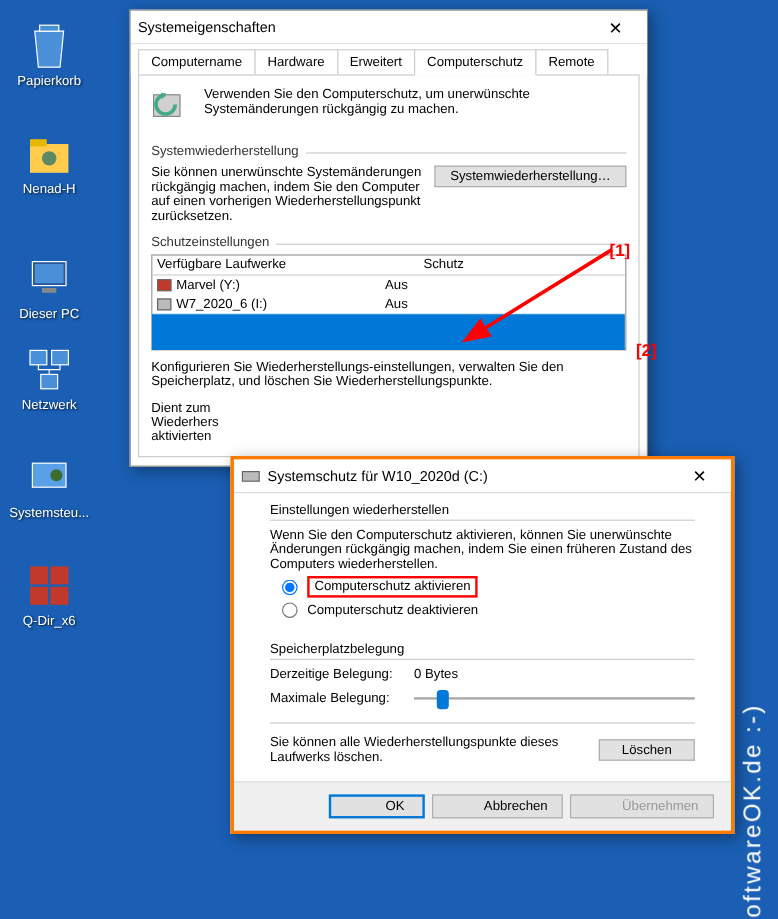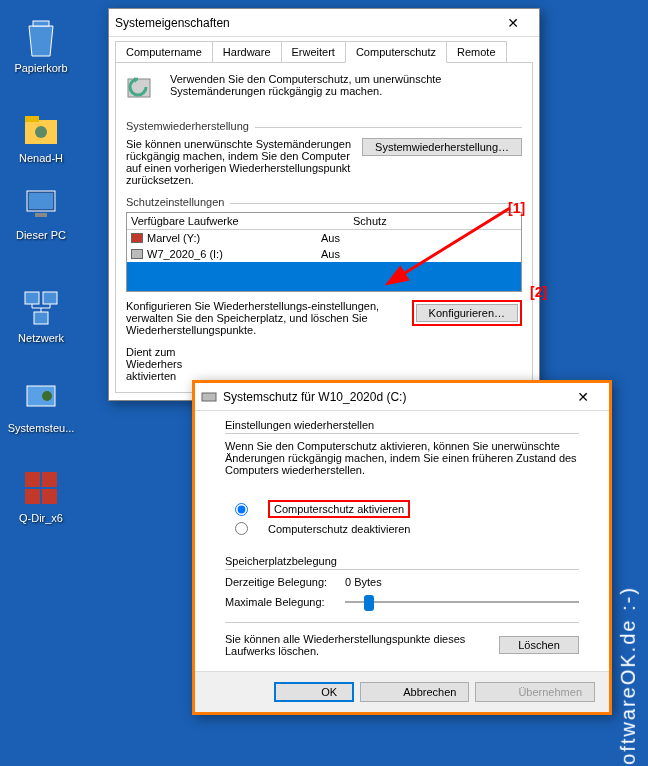--- a/index.html
+++ b/index.html
@@ -37,21 +37,21 @@
 .dicon { width: 12px; height: 10px; background: #bbb; border: 1px solid #666; }
 .drive-row.sel .dicon { background: #fff; border-color: #fff; }
 
 .config-box { border: 2px solid red; display: inline-block; padding: 2px; }
 .config-row { display: flex; justify-content: space-between; align-items: flex-start; gap: 10px; margin-top: 8px; }
 
 .annot { position: absolute; color: red; font-weight: bold; font-size: 14px; }
 
 .dlg2 { border: 3px solid #ff7a00; }
 .section { padding: 8px 30px; }
-.radio-line { display: flex; align-items: center; gap: 20px; margin: 4px 0 4px 10px; }
+.radio-line { display: flex; align-items: center; gap: 8px; margin: 4px 0 4px 10px; }
 .radio-hl { border: 2px solid red; padding: 1px 4px; }
 input[type=radio] { margin: 0; }
 
 .slider-row { display: flex; align-items: center; gap: 10px; margin: 4px 0; }
 .slider-row .slabel { width: 110px; }
 .slider { flex: 1; height: 20px; position: relative; }
 .slider .track { position: absolute; left: 0; right: 0; top: 9px; height: 2px; background: #aaa; }
 .slider .thumb { position: absolute; top: 3px; left: 8%; width: 10px; height: 16px; background: #0078d7; border-radius: 3px; }
 
 .btn-row { display: flex; justify-content: flex-end; gap: 6px; padding: 10px 14px; border-top: 1px solid #ddd; background: #f0f0f0; }
@@ -78,21 +78,21 @@
 <div class="desk-icon" style="top:108px;left:6px">
   <div class="ico">
       <svg width="36" height="36">
         <rect x="2" y="10" width="32" height="24" fill="#ffcc4d"></rect>
         <rect x="2" y="6" width="14" height="6" fill="#e6b800"></rect>
         <circle cx="18" cy="22" r="6" fill="#5d8a66"></circle>
       </svg>
     </div>
   <div class="lbl">Nenad-H</div>
 </div>
-<div class="desk-icon" style="top:185px;left:6px">
+<div class="desk-icon" style="top:212px;left:6px">
   <div class="ico">
       <svg width="36" height="36">
         <rect x="4" y="4" width="28" height="20" fill="#2b5797" stroke="#fff"></rect>
         <rect x="6" y="6" width="24" height="16" fill="#4a90d9"></rect>
         <rect x="12" y="26" width="12" height="4" fill="#888"></rect>
       </svg>
     </div>
   <div class="lbl">Dieser PC</div>
 </div>
 <div class="desk-icon" style="top:288px;left:6px">
@@ -178,23 +178,20 @@
         <div class="c1">
             <span class="dicon"></span>
             <span>W10_2020d (C:) (System)</span>
           </div>
         <div class="c2">Ein</div>
       </div>
     </div>
 
     <div class="config-row">
       <div style="flex:1;font-size:11px">Konfigurieren Sie Wiederherstellungs-einstellungen, verwalten Sie den Speicherplatz, und löschen Sie Wiederherstellungspunkte.</div>
-      <span class="config-box">
-        <button class="winbtn" style="min-width:100px">Konfigurieren…</button>
-      </span>
     </div>
 
     <div style="margin-top:10px;font-size:11px;white-space:pre-line">Dient zum
 Wiederhers
 aktivierten</div>
   </div>
 </div>
 
 <div class="annot" style="top:200px;left:508px">[1]</div>
 <div class="annot" style="top:284px;left:530px">[2]</div>
@@ -211,21 +208,21 @@
   <div class="titlebar">
     <span class="ti"><svg width="16" height="16">
           <rect x="1" y="4" width="14" height="8" fill="#bbb" stroke="#666"></rect>
         </svg></span>
     <span class="tt">Systemschutz für W10_2020d (C:)</span>
     <span class="close">✕</span>
   </div>
   <div class="section">
     <div style="font-size:11px;margin-bottom:2px;">Einstellungen wiederherstellen</div>
     <div style="border-top:1px solid #ccc;margin-bottom:6px"></div>
-    <div style="font-size:11px;margin-bottom:24px">Wenn Sie den Computerschutz aktivieren, können Sie unerwünschte Änderungen rückgängig machen, indem Sie einen früheren Zustand des Computers wiederherstellen.</div>
+    <div style="font-size:11px;margin-bottom:4px">Wenn Sie den Computerschutz aktivieren, können Sie unerwünschte Änderungen rückgängig machen, indem Sie einen früheren Zustand des Computers wiederherstellen.</div>
     <div class="radio-line">
       <input type="radio" checked="" style="">
       <span class="radio-hl"><span>Computerschutz aktivieren</span></span>
     </div>
     <div class="radio-line">
       <input type="radio" style="">
       <span>Computerschutz deaktivieren</span>
     </div>
   </div>
   <div class="section">

